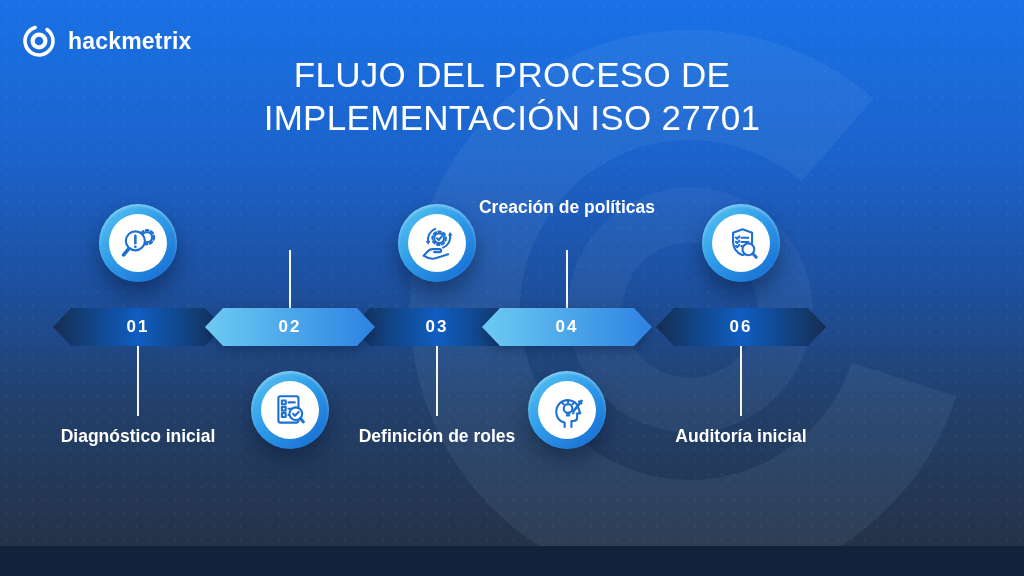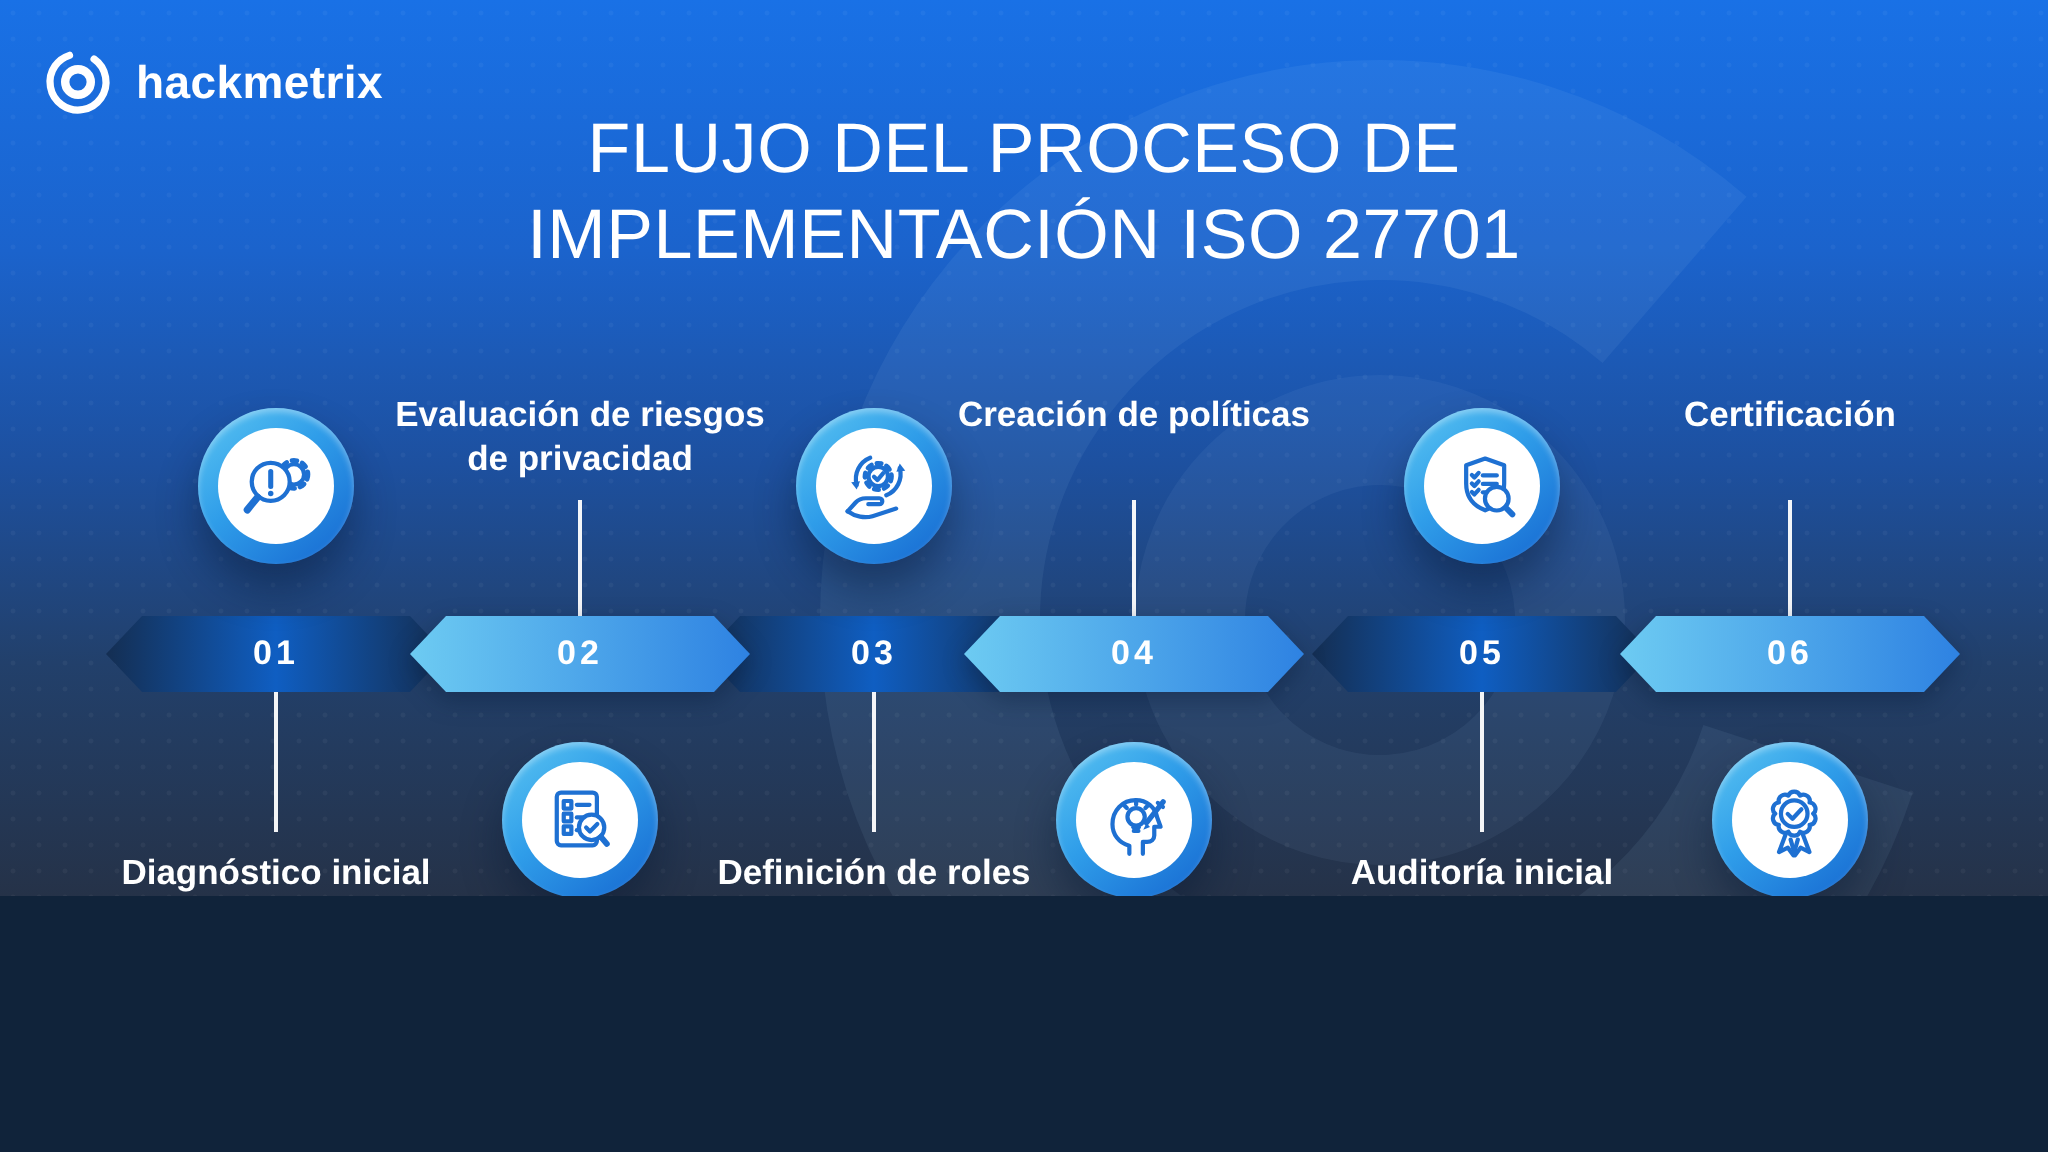--- a/index.html
+++ b/index.html
@@ -1,17 +1,17 @@
 <!DOCTYPE html>
 <html><head>
 <meta charset="utf-8">
 <style>
   html,body{margin:0;padding:0;background:#10233a;}
   .canvas{
-    position:relative;width:1024px;height:448px;overflow:hidden;
+    position:relative;width:1024px;height:546px;overflow:hidden;
     font-family:"Liberation Sans","DejaVu Sans",sans-serif;
     background:linear-gradient(180deg,#1971e6 0%,#1b63cc 28%,#1d509f 52%,#22406b 74%,#253248 100%);
   }
   .dots{
     position:absolute;inset:0;pointer-events:none;
     background-image:radial-gradient(circle,rgba(255,255,255,.075) 1px,transparent 1.4px);
     background-size:13px 13px;opacity:.55;
   }
   .watermark{position:absolute;left:340px;top:-40px;pointer-events:none;}
   
@@ -108,21 +108,20 @@
     <div class="chev">
       <svg viewBox="0 0 170 38">
           <polygon points="0,19 18,0 152,0 170,19 152,38 18,38" fill="url(#gradDark)"></polygon>
         </svg>
       <span class="num">01</span>
     </div>
     <div class="label">Diagnóstico inicial</div>
   </div>
 
   <div class="step light s2">
-    <div class="label">Evaluación de riesgos de privacidad</div>
     <div class="line"></div>
     <div class="chev">
       <svg viewBox="0 0 170 38">
           <polygon points="0,19 18,0 152,0 170,19 152,38 18,38" fill="url(#gradLight)"></polygon>
         </svg>
       <span class="num">02</span>
     </div>
     <div class="badge">
         <div class="disc">
       <svg width="38" height="38" viewBox="0 0 36 36" class="icon">
@@ -208,39 +207,18 @@
         <circle cx="25" cy="24" r="5.6" fill="#fff"></circle>
         <line x1="29.2" y1="28.2" x2="32.4" y2="31.4" stroke-width="2.8"></line>
       </svg>
     </div>
       </div>
     <div class="line"></div>
     <div class="chev">
       <svg viewBox="0 0 170 38">
           <polygon points="0,19 18,0 152,0 170,19 152,38 18,38" fill="url(#gradDark)"></polygon>
         </svg>
-      <span class="num">05</span>
+      <span class="num">06</span>
     </div>
     <div class="label">Auditoría inicial</div>
   </div>
 
-  <div class="step light s6">
-    <div class="label">Certificación</div>
-    <div class="line"></div>
-    <div class="chev">
-      <svg viewBox="0 0 170 38">
-          <polygon points="0,19 18,0 152,0 170,19 152,38 18,38" fill="url(#gradLight)"></polygon>
-        </svg>
-      <span class="num">06</span>
-    </div>
-    <div class="badge">
-        <div class="disc">
-      <svg width="38" height="38" viewBox="0 0 36 36" class="icon">
-        <path d="M29,15 A3,3 0 0 1 27.28,20.29 A3,3 0 0 1 22.78,23.56 A3,3 0 0 1 17.22,23.56 A3,3 0 0 1 12.72,20.29 A3,3 0 0 1 11,15 A3,3 0 0 1 12.72,9.71 A3,3 0 0 1 17.22,6.44 A3,3 0 0 1 22.78,6.44 A3,3 0 0 1 27.28,9.71 A3,3 0 0 1 29,15 Z"></path>
-        <circle cx="20" cy="15" r="6.3"></circle>
-        <polyline points="16.9,15.1 19.2,17.4 23.4,12.9"></polyline>
-        <path d="M16,24.6 l-3.2,8.6 4.2,-2.1 2.6,3.6 2.1,-7.4"></path>
-        <path d="M24,24.6 l3.2,8.6 -4.2,-2.1 -2.6,3.6 -2.1,-7.4"></path>
-      </svg>
-    </div>
-      </div>
-  </div>
 </div>
 
 </body></html>

